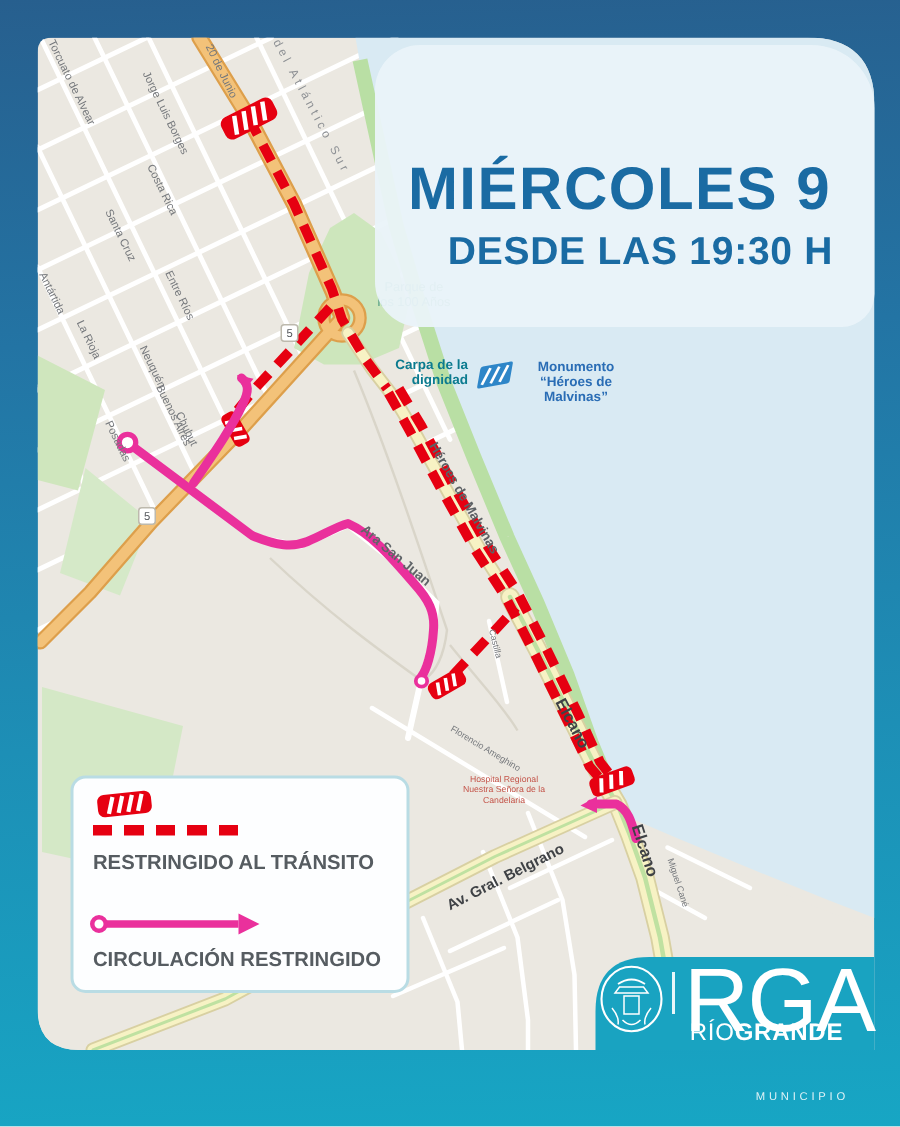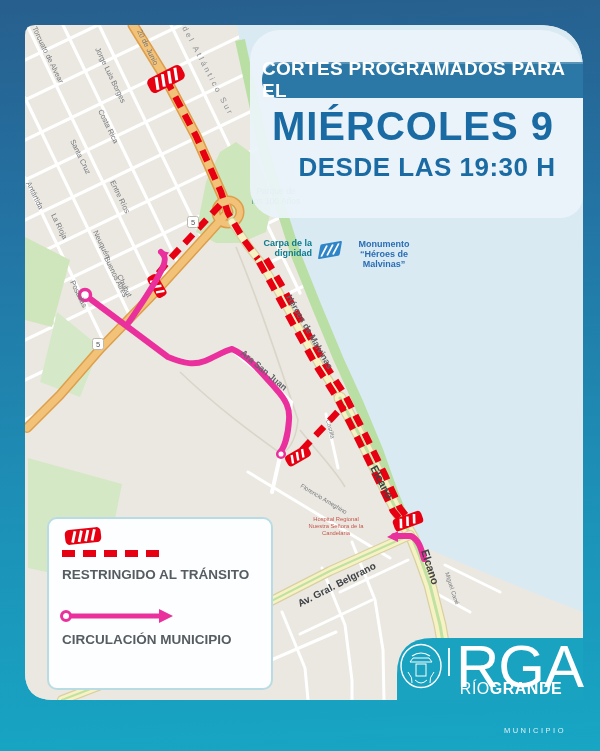--- a/index.html
+++ b/index.html
@@ -11,21 +11,21 @@
   #title-panel{left:250px;top:30px;width:333px;height:188px;
     background:rgba(234,243,249,.95);border-radius:30px 42px 22px 30px;}
   #banner{left:262px;top:62px;width:321px;height:36px;background:#2b77a6;
     border-radius:17px 0 0 17px;box-shadow:inset 0 2px 0 rgba(255,255,255,.22);
     display:flex;align-items:center;justify-content:center;}
   #banner span{color:#fff;font-weight:bold;font-size:19px;letter-spacing:.3px;}
   #day-title{left:250px;top:104px;width:326px;text-align:center;color:#1a6ba3;
     font-weight:bold;font-size:40px;letter-spacing:1px;}
   #time-title{left:250px;top:152px;width:354px;text-align:center;color:#1a6ba3;
     font-weight:bold;font-size:26px;letter-spacing:.5px;}
-  #legend{left:47px;top:517px;width:226px;height:173px;background:#fdfeff;
+  #legend{left:47px;top:517px;width:226px;height:145px;background:#fdfeff;
     border:2px solid #b9dce4;border-radius:10px;box-sizing:border-box;}
   .legend-text{position:absolute;left:13px;color:#565c61;font-weight:bold;font-size:13.5px;}
   #legend-dash{position:absolute;left:13px;top:31px;width:102px;height:7px;
     background:repeating-linear-gradient(90deg,#e60011 0 13px,transparent 13px 21px);}
   #legend-barrier{position:absolute;left:11px;top:5px;}
   #legend-arrow{position:absolute;left:10px;top:88px;}
   #logo{left:396px;top:640px;width:186px;height:75px;color:#fff;}
   #logo .crest{position:absolute;left:2px;top:2px;}
   #logo .sep{position:absolute;left:52px;top:8px;width:2px;height:28px;background:#fff;opacity:.9;}
   #logo .rga{position:absolute;left:60px;top:-8px;font-size:60px;font-weight:normal;letter-spacing:-1px;}
@@ -232,23 +232,20 @@
         <text x="336" y="521" text-anchor="middle" font-size="5.8" fill="#c4554a" font-weight="normal">Hospital Regional</text>
         <text x="336" y="528" text-anchor="middle" font-size="5.8" fill="#c4554a" font-weight="normal">Nuestra Señora de la</text>
         <text x="336" y="535" text-anchor="middle" font-size="5.8" fill="#c4554a" font-weight="normal">Candelaria</text>
       </g>
 
       <path fill="#19a3c1" d="M 397,700 L 397,674 Q 397,638 433,638 L 583,638 L 583,700 Z"></path>
     </g>
   </svg>
 
   <div class="overlay" id="title-panel"></div>
-  <div class="overlay" id="banner">
-    <span>CORTES PROGRAMADOS PARA EL</span>
-  </div>
   <div class="overlay" id="day-title">MIÉRCOLES 9</div>
   <div class="overlay" id="time-title">DESDE LAS 19:30 H</div>
 
   <div class="overlay" id="legend">
     <svg id="legend-barrier" width="46" height="24" viewBox="0 0 46 24">
       <g transform="translate(23,12) rotate(-6)">
         <rect x="-18" y="-7.5" width="36" height="15" rx="4.5" fill="#e60011"></rect>
         <g stroke="#fff" stroke-width="2.8">
             <line x1="-11" y1="5.5" x2="-7.5" y2="-5.5"></line>
             <line x1="-4.5" y1="5.5" x2="-1" y2="-5.5"></line>
@@ -257,21 +254,21 @@
           </g>
       </g>
     </svg>
     <div id="legend-dash"></div>
     <div class="legend-text" style="top:48px;">RESTRINGIDO AL TRÁNSITO</div>
     <svg id="legend-arrow" width="120" height="18" viewBox="0 0 120 18">
       <line x1="12" y1="9" x2="100" y2="9" stroke="#ea309c" stroke-width="5"></line>
       <circle cx="7" cy="9" r="4.5" fill="#fff" stroke="#ea309c" stroke-width="3"></circle>
       <polygon points="100,2 114,9 100,16" fill="#ea309c"></polygon>
     </svg>
-    <div class="legend-text" style="top:113px;">CIRCULACIÓN MUNICIPIO</div>
+    <div class="legend-text" style="top:113px;">CIRCULACIÓN RESTRINGIDO</div>
   </div>
 
   <div class="overlay" id="logo">
     <svg class="crest" width="46" height="48" viewBox="0 0 46 48">
       <ellipse cx="23" cy="24" rx="20" ry="21.5" fill="none" stroke="#fff" stroke-width="1.4"></ellipse>
       <path d="M14,14 Q23,8 32,14" fill="none" stroke="#fff" stroke-width="1.2"></path>
       <path d="M12,20 L34,20 L31,16 L15,16 Z" fill="none" stroke="#fff" stroke-width="1"></path>
       <rect x="18" y="22" width="10" height="12" fill="none" stroke="#fff" stroke-width="1"></rect>
       <path d="M10,30 Q15,36 14,41 M36,30 Q31,36 32,41 M17,38 Q23,44 29,38" fill="none" stroke="#fff" stroke-width="1"></path>
     </svg>

